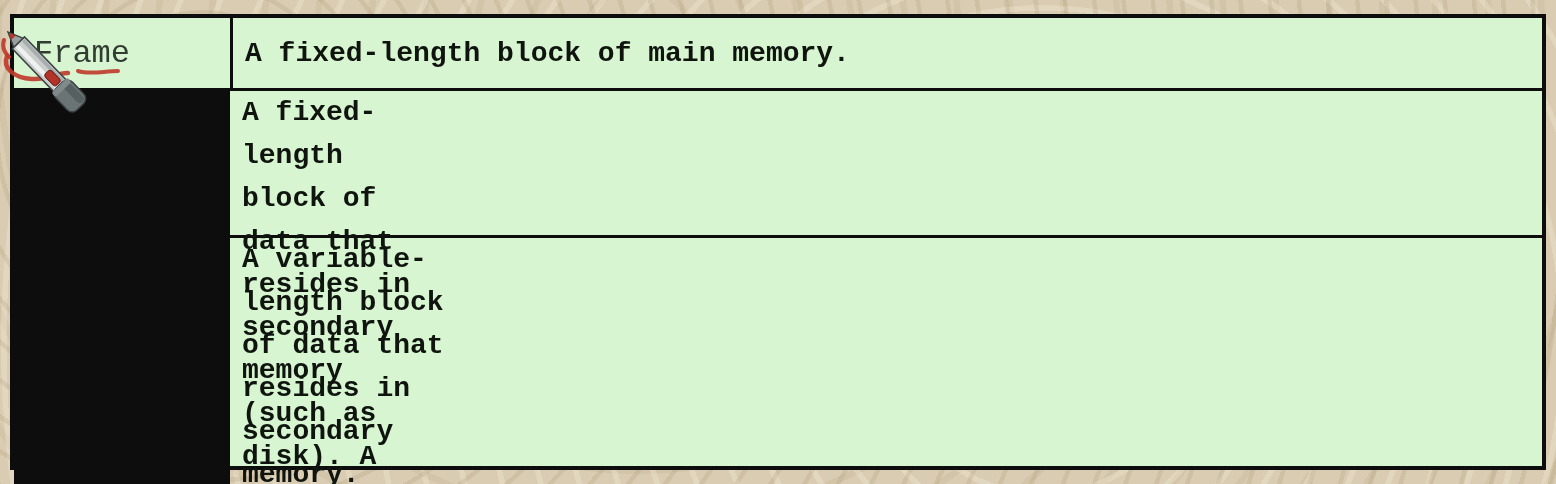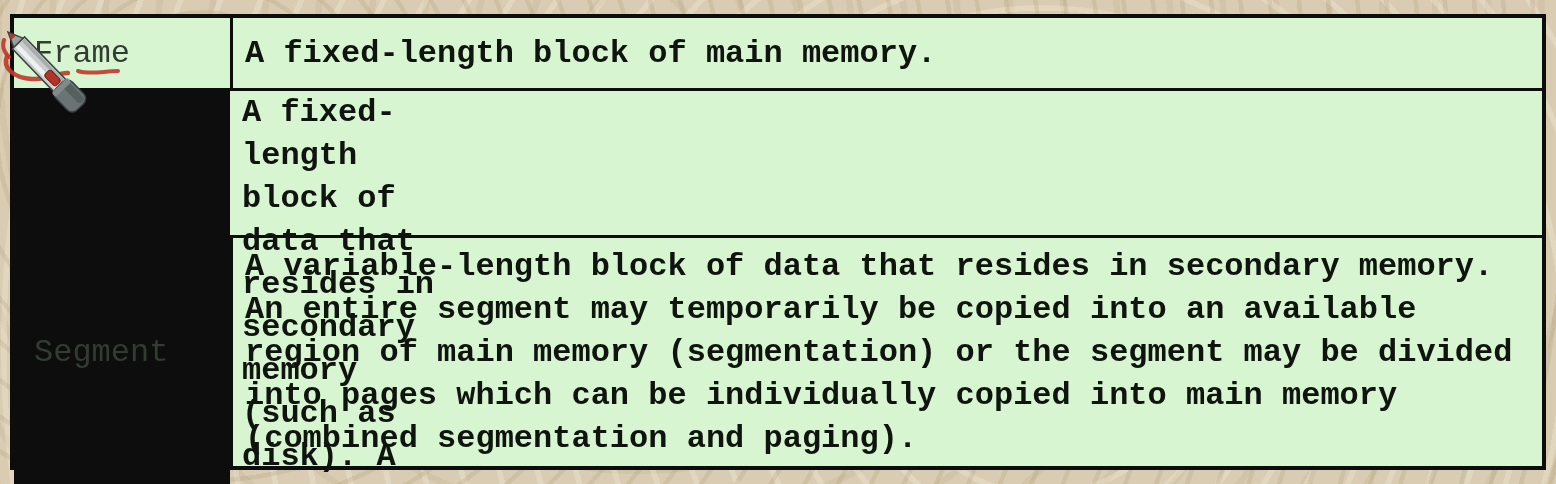--- a/index.html
+++ b/index.html
@@ -27,21 +27,21 @@
   .row-3{height:228px;border-top:3px solid #0d0d0d;}
   .vdiv{background:#0d0d0d;}
   .cell{display:flex;align-items:center;box-sizing:border-box;}
   .term{
     padding-left:20px;
     font-size:32px;font-weight:400;
     color:#323c32;
   }
   .def{
     padding-left:12px;padding-right:4px;
-    font-size:32px;font-weight:700;line-height:43px;
+    font-size:28px;font-weight:700;line-height:43px;
     color:#0f140f;
     white-space:pre-line;
   }
   .ink,.pen{position:absolute;pointer-events:none;}
   .ink{left:0;top:0;width:170px;height:130px;}
   .pen{left:0;top:16px;width:140px;height:140px;}
 </style>
 </head>
 <body>
 
@@ -53,21 +53,20 @@
       <div class="vdiv"></div>
       <div class="cell def">A fixed-length block of main memory.</div>
     </div>
     <div class="row row-2">
       <div class="vdiv"></div>
       <div class="cell def">A fixed-length block of data that resides in secondary memory
 (such as disk). A page of data may temporarily be copied into a
 frame of main memory.</div>
     </div>
     <div class="row row-3">
-      <div class="cell term">Segment</div>
       <div class="vdiv"></div>
       <div class="cell def">A variable-length block of data that resides in secondary memory.
 An entire segment may temporarily be copied into an available
 region of main memory (segmentation) or the segment may be divided
 into pages which can be individually copied into main memory
 (combined segmentation and paging).</div>
     </div>
   </div>
 
   <svg class="ink" viewBox="0 0 170 130">

